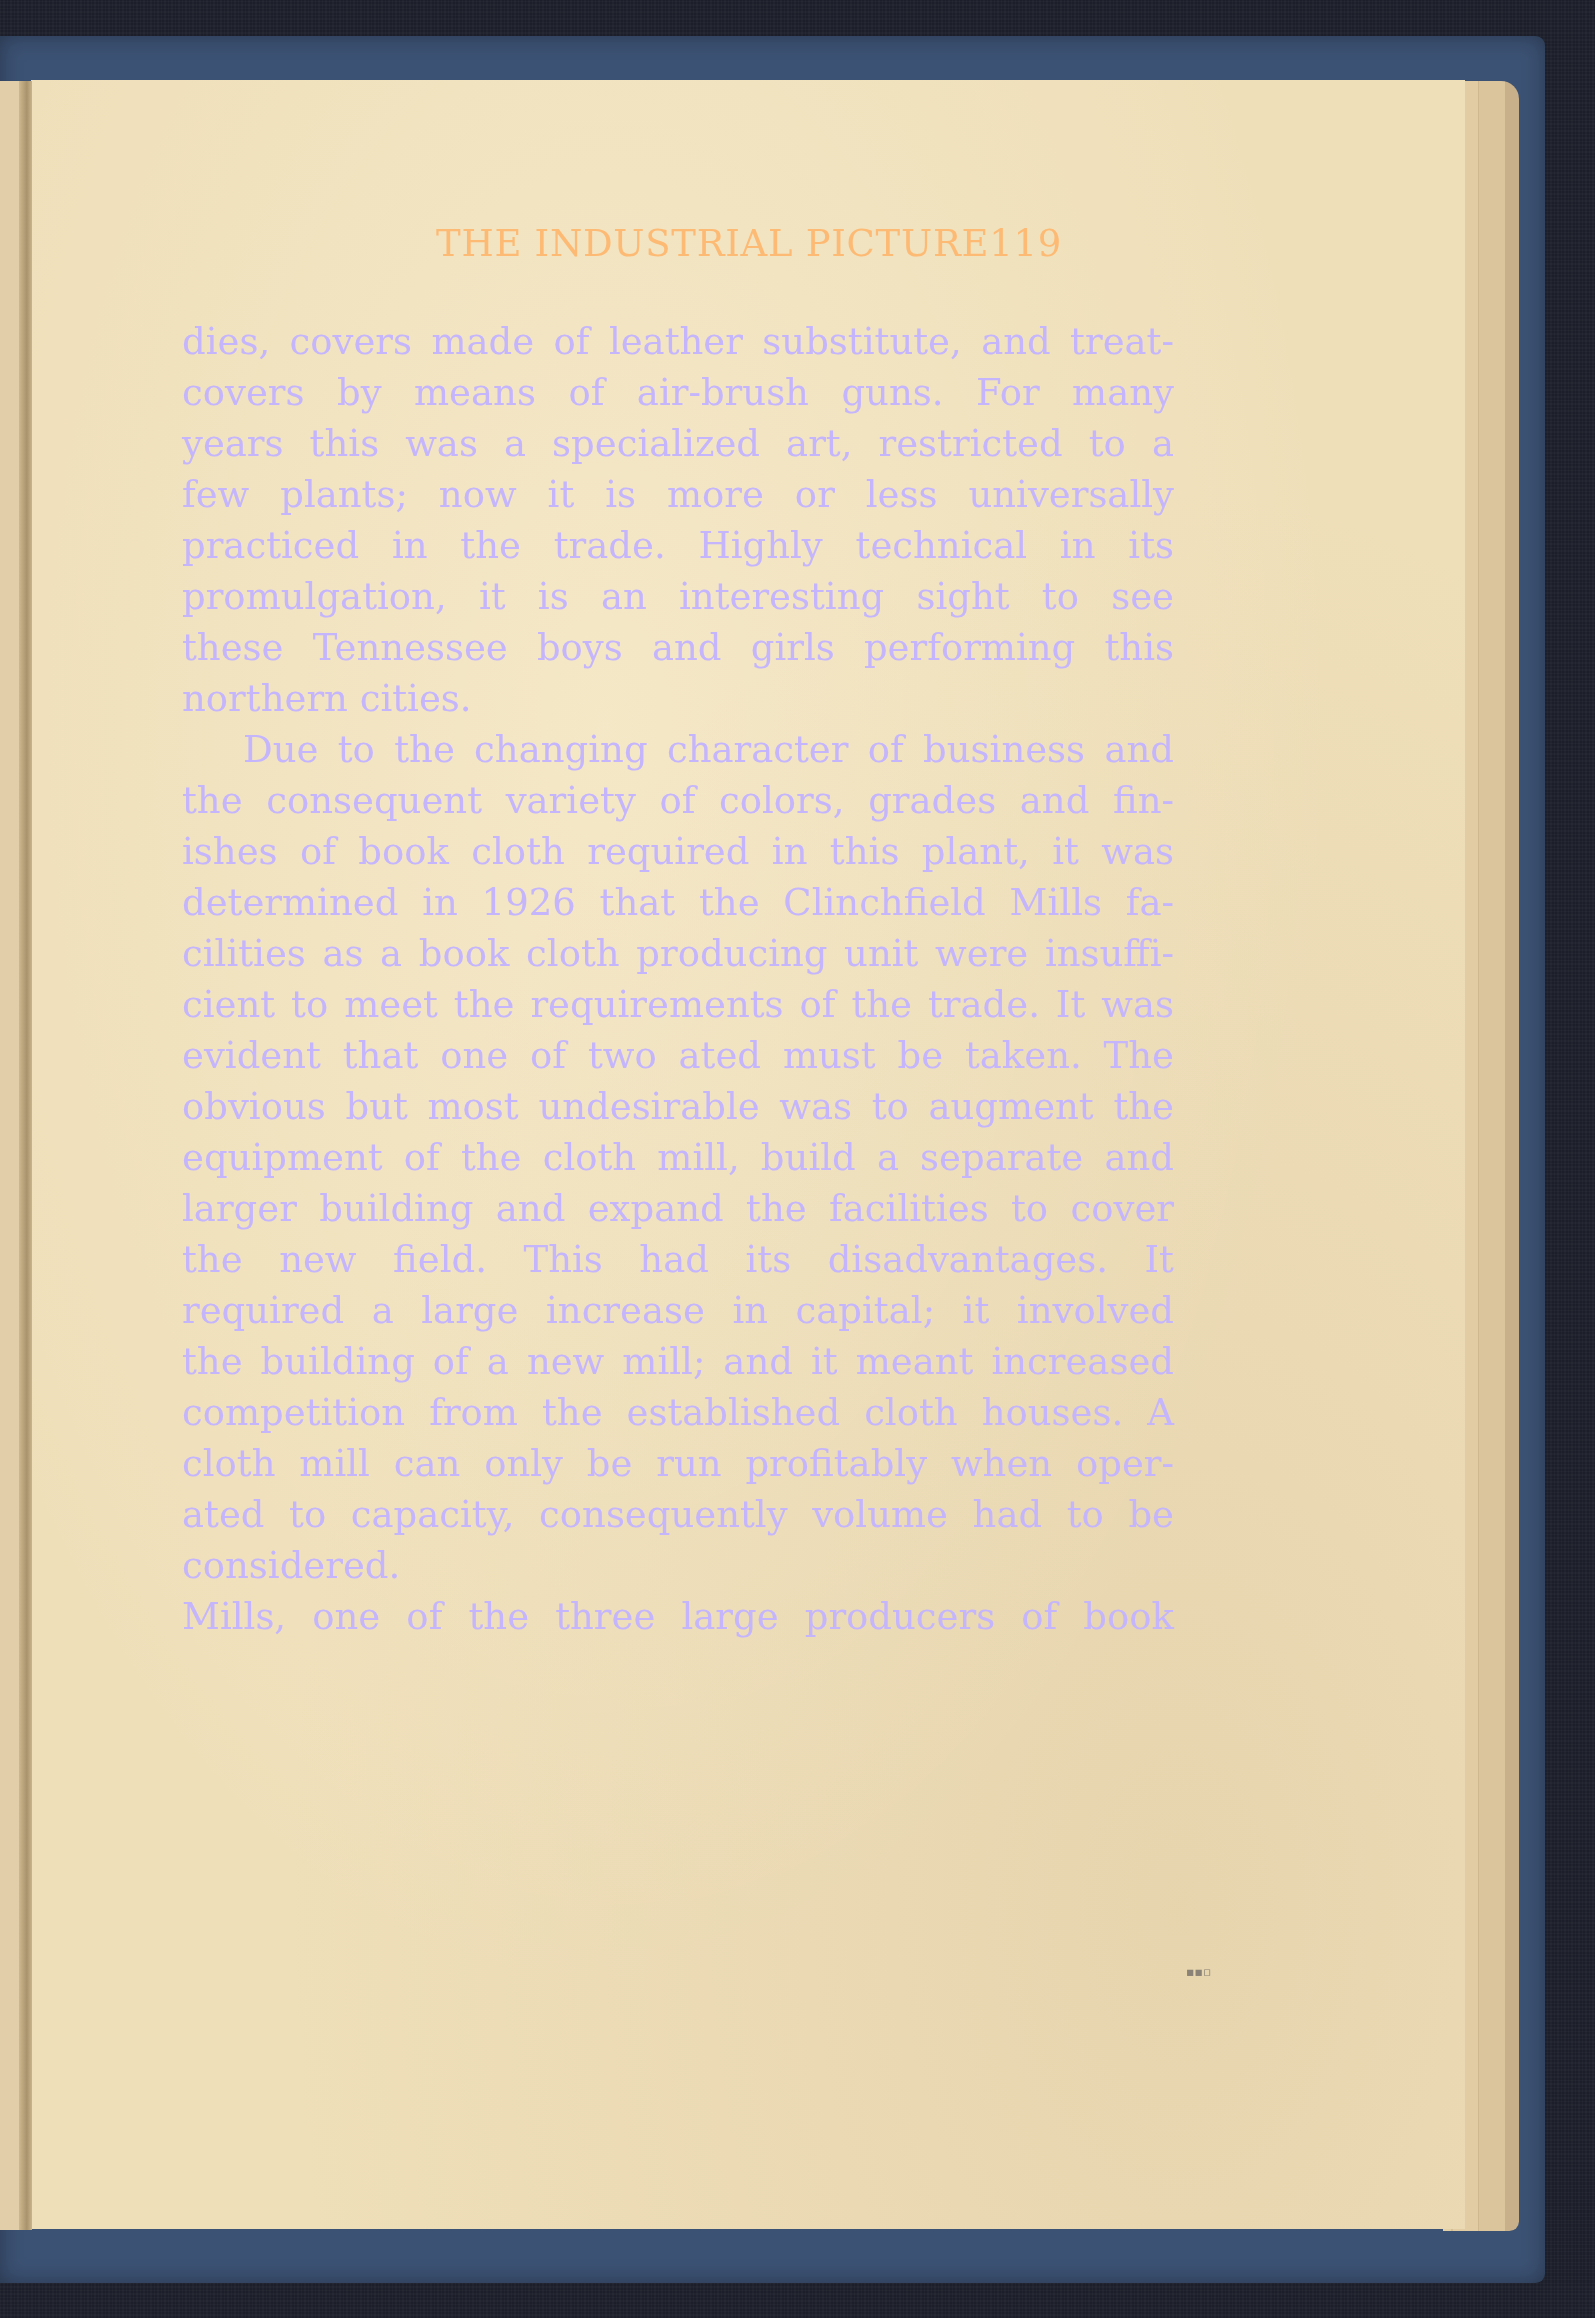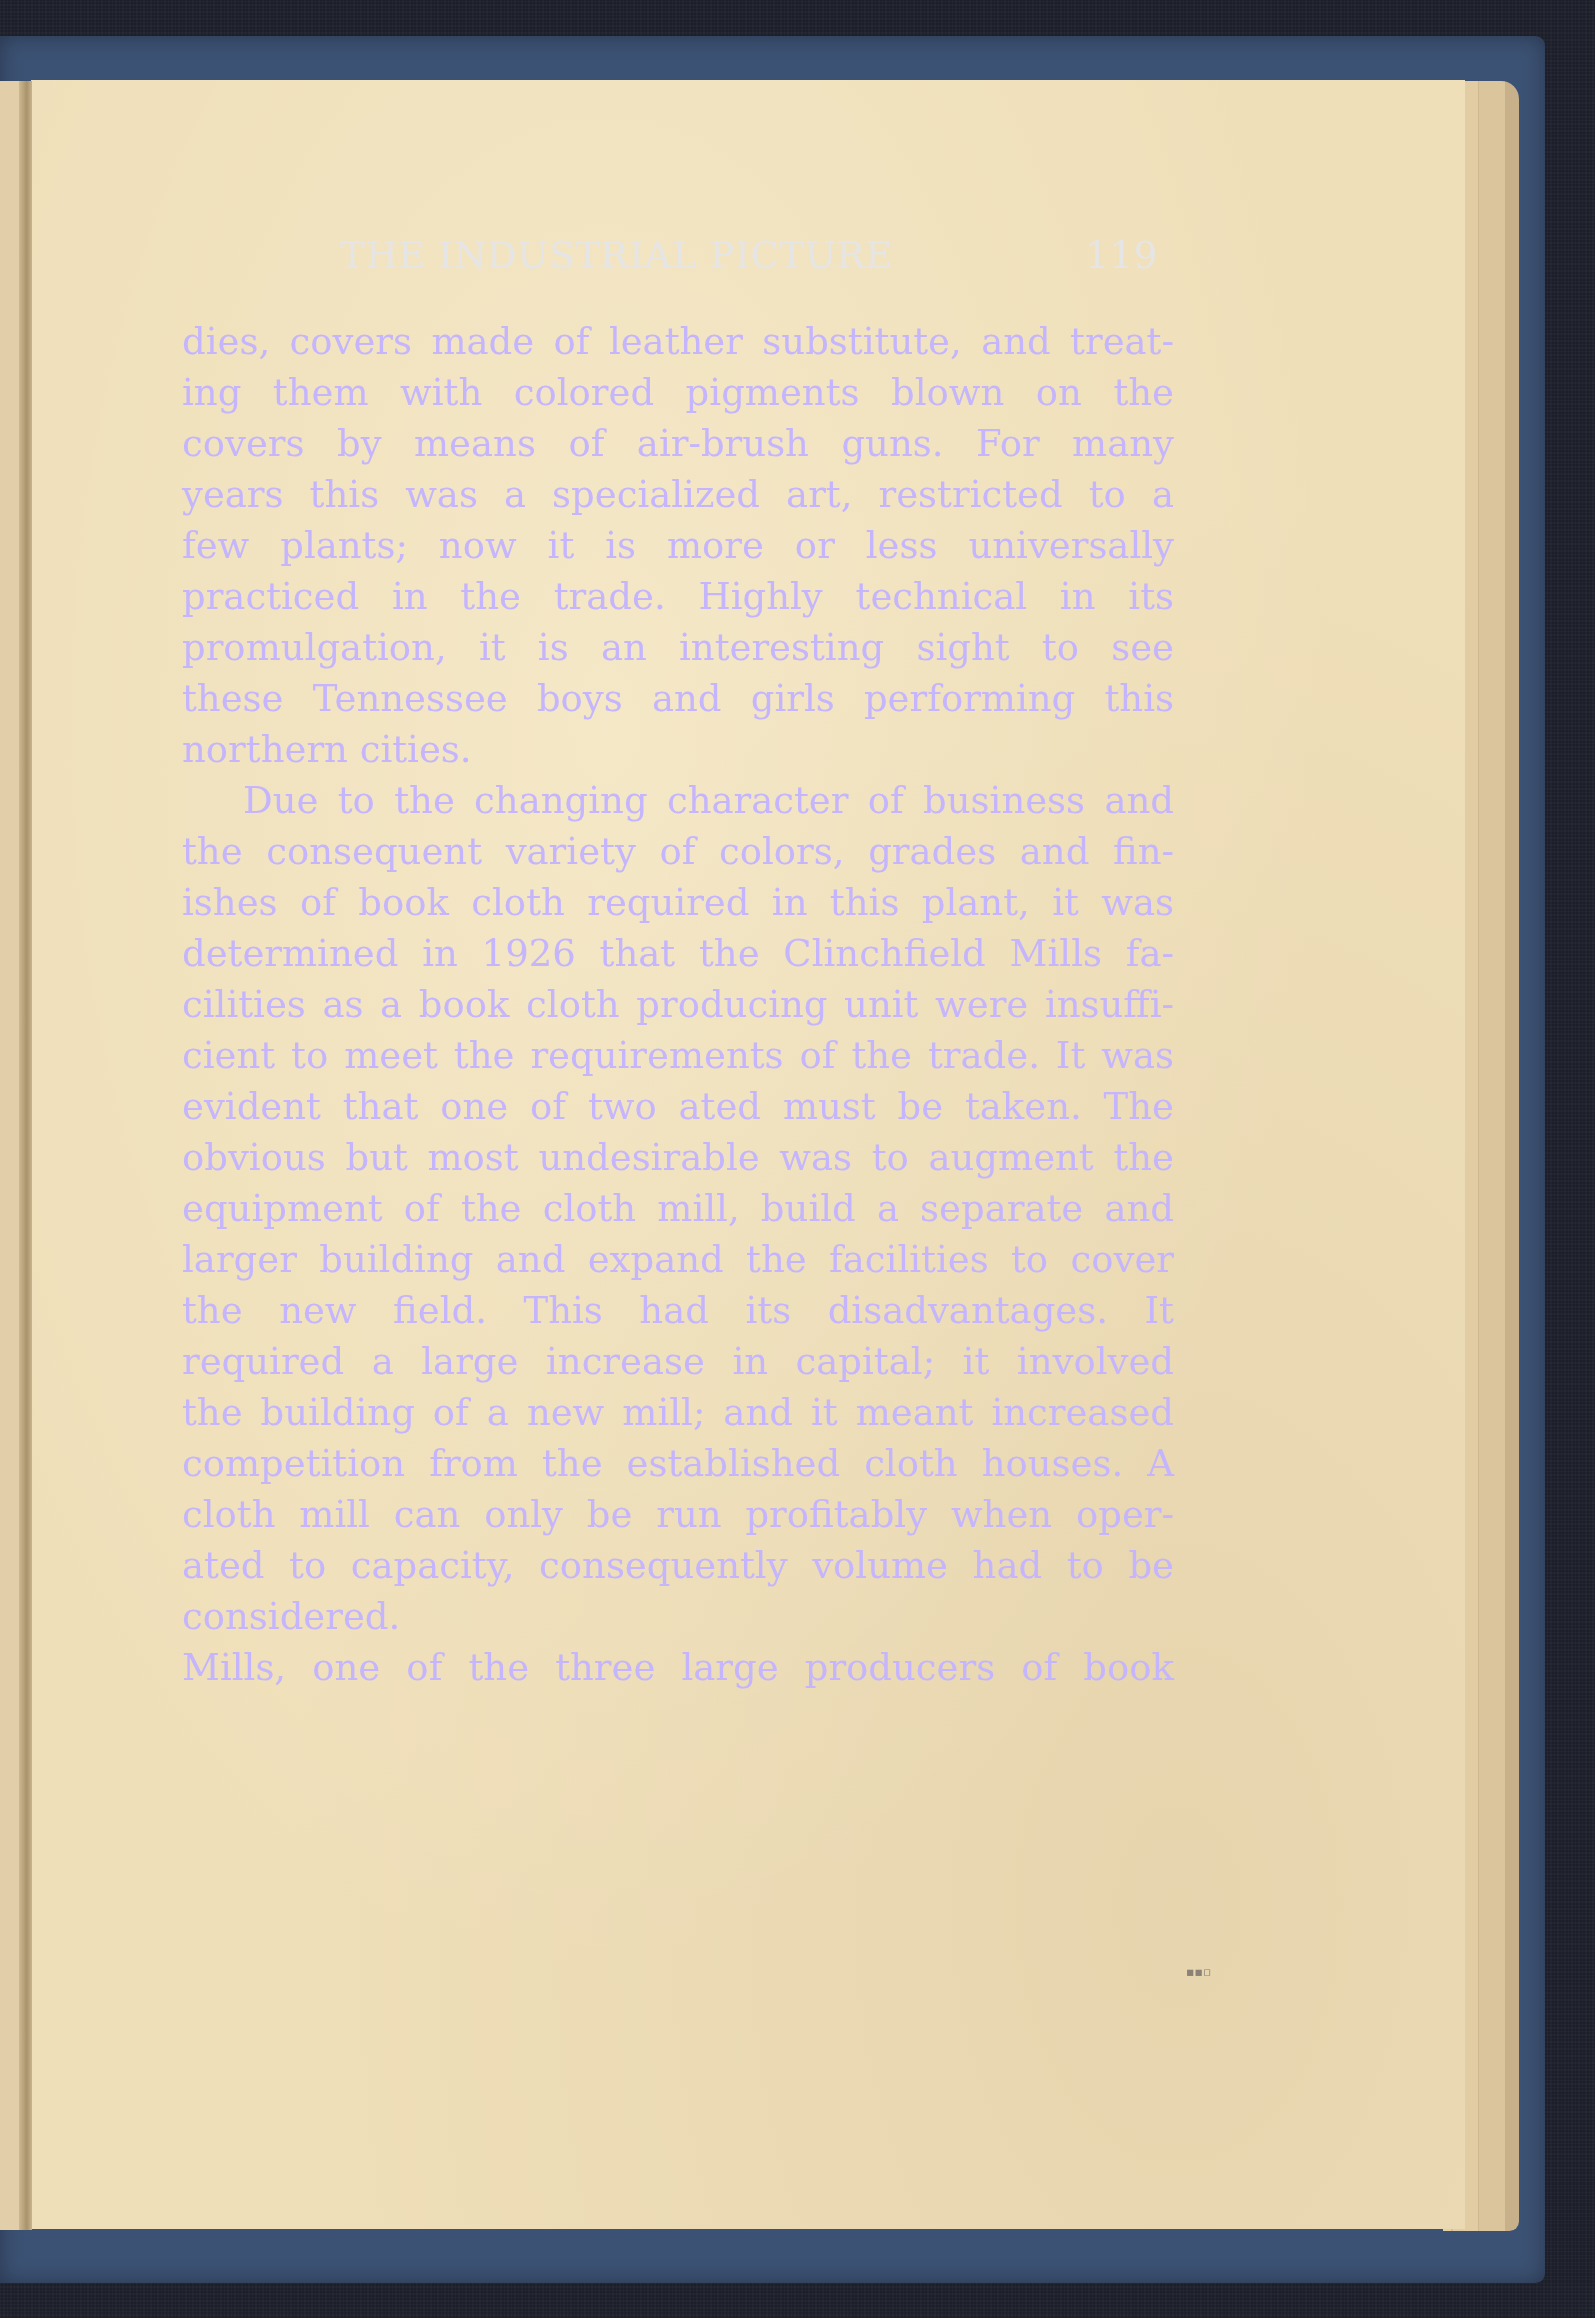--- a/index.html
+++ b/index.html
@@ -36,22 +36,22 @@
   }
   .page {
     position: absolute; left: 30.5px; top: 80px; width: 1434px; height: 2149px;
     background: #efdfb9;
     background-image:
       radial-gradient(ellipse at 40% 30%, rgba(255,248,225,0.35), transparent 60%),
       radial-gradient(ellipse at 80% 85%, rgba(205,182,140,0.25), transparent 55%);
   }
   .running-head {
     position: absolute; left: 340px; top: 222px; width: 818px;
-    display: flex; justify-content: space-between; align-items: baseline;
-    color: #e5e5e5; font-size: 37px; letter-spacing: 0.7px; margin-top: 12px;
+    display: flex; justify-content: center; align-items: baseline;
+    color: #fdba74; font-size: 37px; letter-spacing: 0.7px;
   }
   .body-text {
     position: absolute; left: 182px; top: 316px; width: 992px;
     color: #c4b5fd; font-size: 37px; line-height: 51px;
   }
   .line {
     display: block; white-space: nowrap;
     text-align: justify; text-align-last: justify;
   }
   .line.last { text-align-last: left; }
@@ -73,21 +73,20 @@
 <div class="gutter-shadow"></div>
 
 <div class="running-head">
   <span>THE INDUSTRIAL PICTURE</span>
   <span>119</span>
 </div>
 
 <div class="body-text" id="body-text">
     <div>
       <span class="line">dies, covers made of leather substitute, and treat-</span>
-      <span class="line">ing them with colored pigments blown on the</span>
       <span class="line">covers by means of air-brush guns.  For many</span>
       <span class="line">years this was a specialized art, restricted to a</span>
       <span class="line">few plants; now it is more or less universally</span>
       <span class="line">practiced in the trade.  Highly technical in its</span>
       <span class="line">promulgation, it is an interesting sight to see</span>
       <span class="line">these Tennessee boys and girls performing this</span>
       <span class="line last">northern cities.</span>
     </div>
     <div>
       <span class="line indent">Due to the changing character of business and</span>

